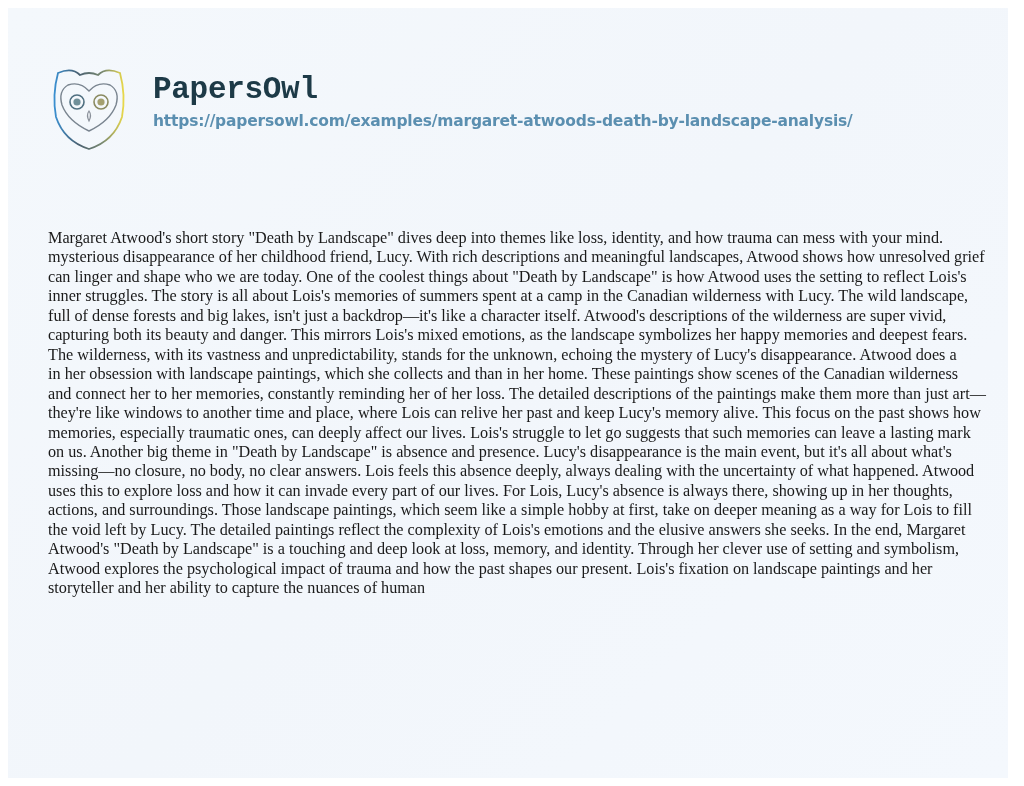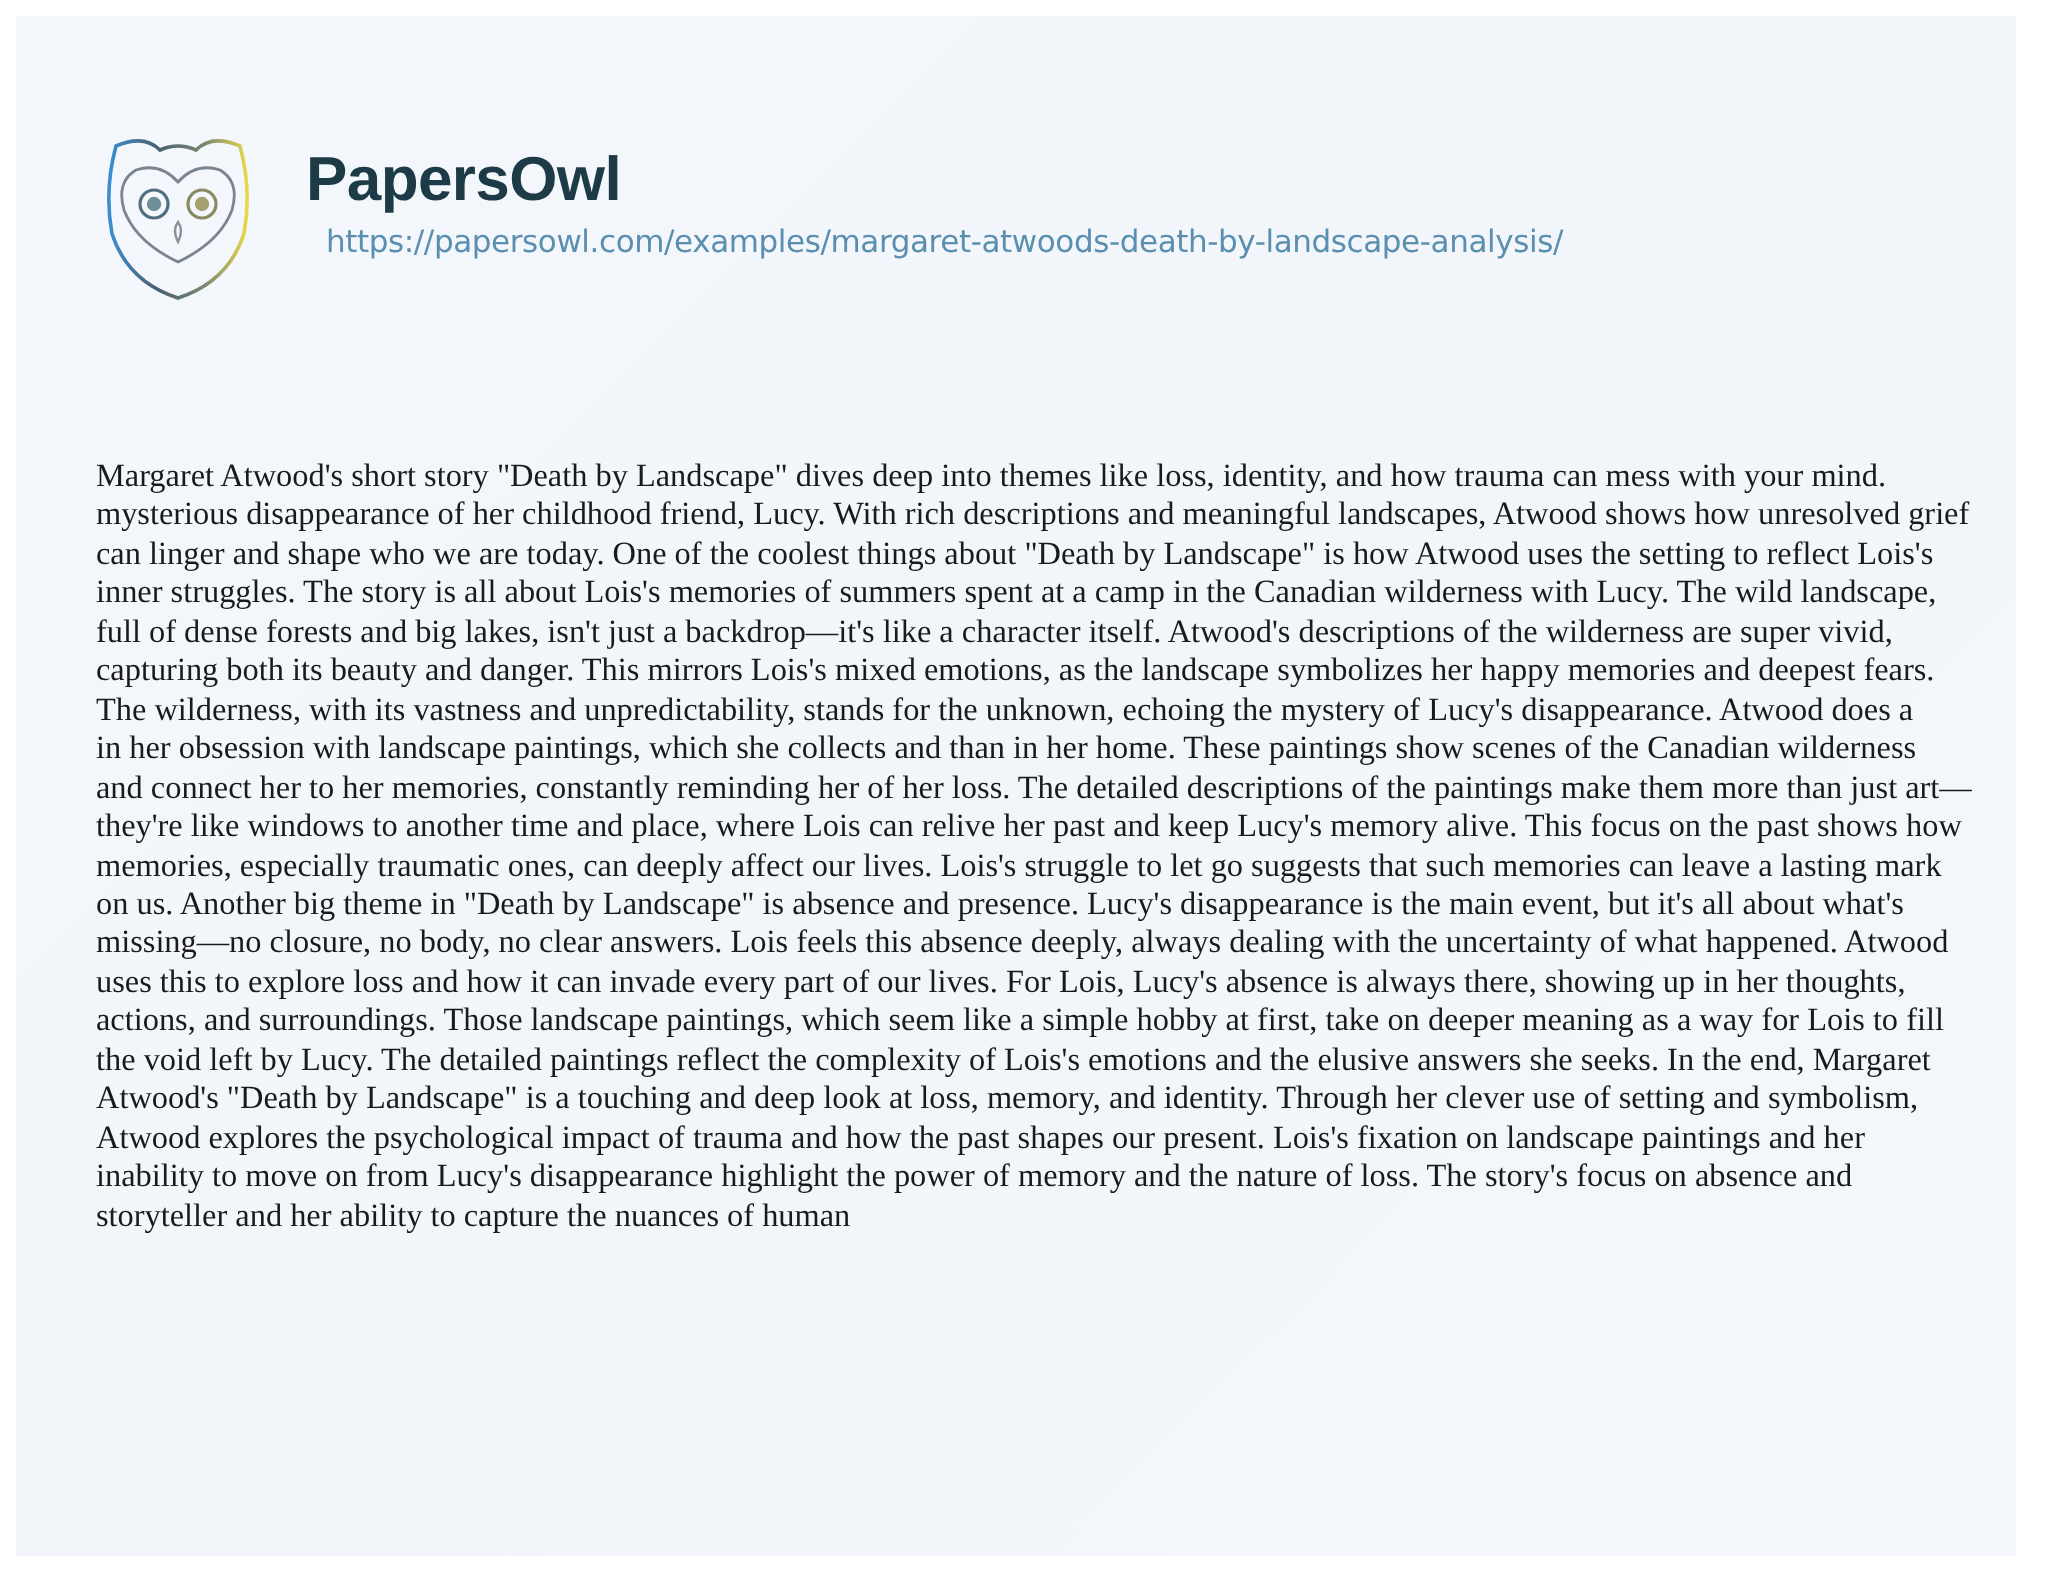--- a/index.html
+++ b/index.html
@@ -10,28 +10,28 @@
   }
   .card {
     position: absolute; left: 8px; top: 8px; width: 1000px; height: 770px;
     background: linear-gradient(135deg, #f4f8fc 0%, #f2f6fb 50%, #f4f8fd 100%);
     box-sizing: border-box;
   }
   .header { position: absolute; left: 42px; top: 52px; width: 900px; height: 100px; }
   .logo { position: absolute; left: 0; top: 5px; width: 78px; height: 86px; }
   .brand {
     position: absolute; left: 103px; top: 12px;
-    font-family: Liberation Sans, sans-serif; font-weight: bold;
+    font-family: Liberation Mono, monospace; font-weight: bold;
     font-size: 31px; color: #1d3a47; letter-spacing: -0.3px;
   }
   .url {
-    position: absolute; left: 113px; top: 52px;
+    position: absolute; left: 103px; top: 52px;
     font-family: "DejaVu Sans", sans-serif;
     font-size: 15.5px; color: #5b8fb0; letter-spacing: -0.2px;
-    text-decoration: none; white-space: nowrap;
+    text-decoration: none; white-space: nowrap; font-weight: bold;
   }
   .title {
     position: absolute; left: 40px; top: 167px; margin: 0;
     font-family: "DejaVu Sans", sans-serif; font-weight: normal;
     font-size: 27.5px; color: #1f1f1f; letter-spacing: -0.6px;
     white-space: nowrap;
   }
   .body-text {
     position: absolute; left: 40px; top: 221px; width: 952px; margin: 0;
     font-family: "Liberation Serif", serif;
@@ -83,17 +83,16 @@
     <span class="line">and connect her to her memories, constantly reminding her of her loss. The detailed descriptions of the paintings make them more than just art—</span>
     <span class="line">they're like windows to another time and place, where Lois can relive her past and keep Lucy's memory alive. This focus on the past shows how</span>
     <span class="line">memories, especially traumatic ones, can deeply affect our lives. Lois's struggle to let go suggests that such memories can leave a lasting mark</span>
     <span class="line">on us. Another big theme in "Death by Landscape" is absence and presence. Lucy's disappearance is the main event, but it's all about what's</span>
     <span class="line">missing—no closure, no body, no clear answers. Lois feels this absence deeply, always dealing with the uncertainty of what happened. Atwood</span>
     <span class="line">uses this to explore loss and how it can invade every part of our lives. For Lois, Lucy's absence is always there, showing up in her thoughts,</span>
     <span class="line">actions, and surroundings. Those landscape paintings, which seem like a simple hobby at first, take on deeper meaning as a way for Lois to fill</span>
     <span class="line">the void left by Lucy. The detailed paintings reflect the complexity of Lois's emotions and the elusive answers she seeks. In the end, Margaret</span>
     <span class="line">Atwood's "Death by Landscape" is a touching and deep look at loss, memory, and identity. Through her clever use of setting and symbolism,</span>
     <span class="line">Atwood explores the psychological impact of trauma and how the past shapes our present. Lois's fixation on landscape paintings and her</span>
-    <span class="line">inability to move on from Lucy's disappearance highlight the power of memory and the nature of loss. The story's focus on absence and</span>
     <span class="line">storyteller and her ability to capture the nuances of human</span>
   </p>
 
 </div>
 
 </body></html>

